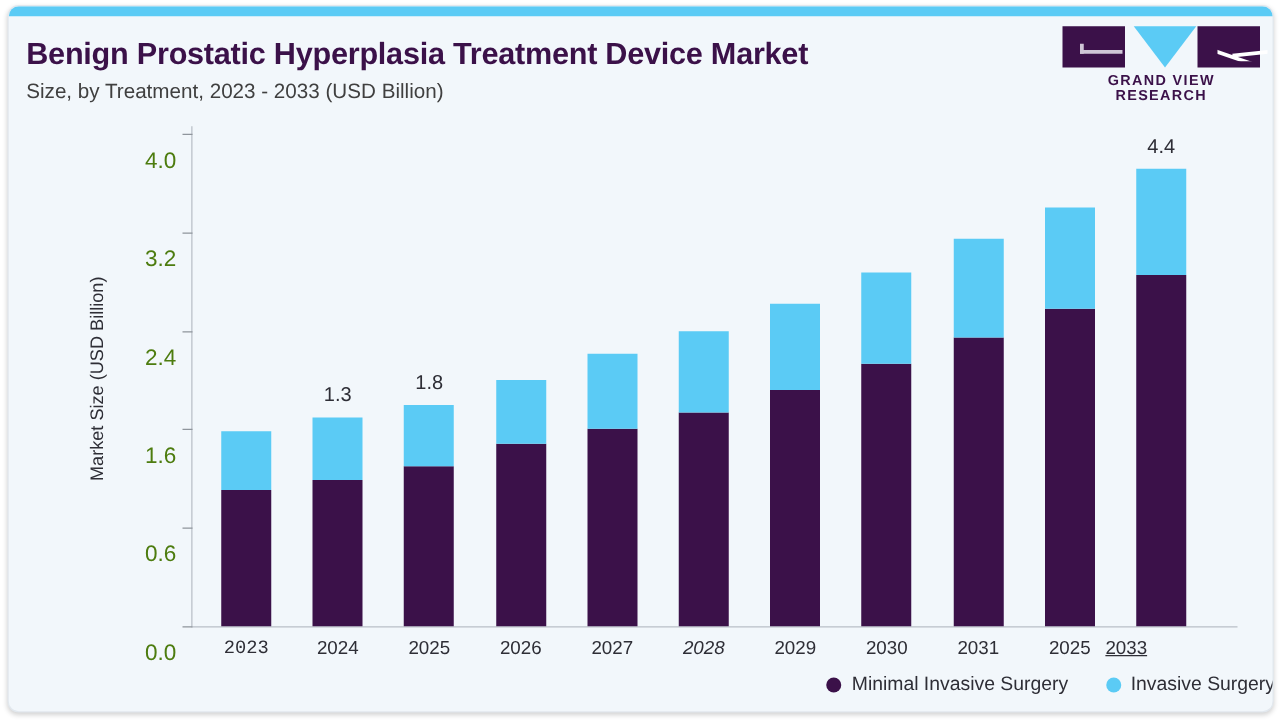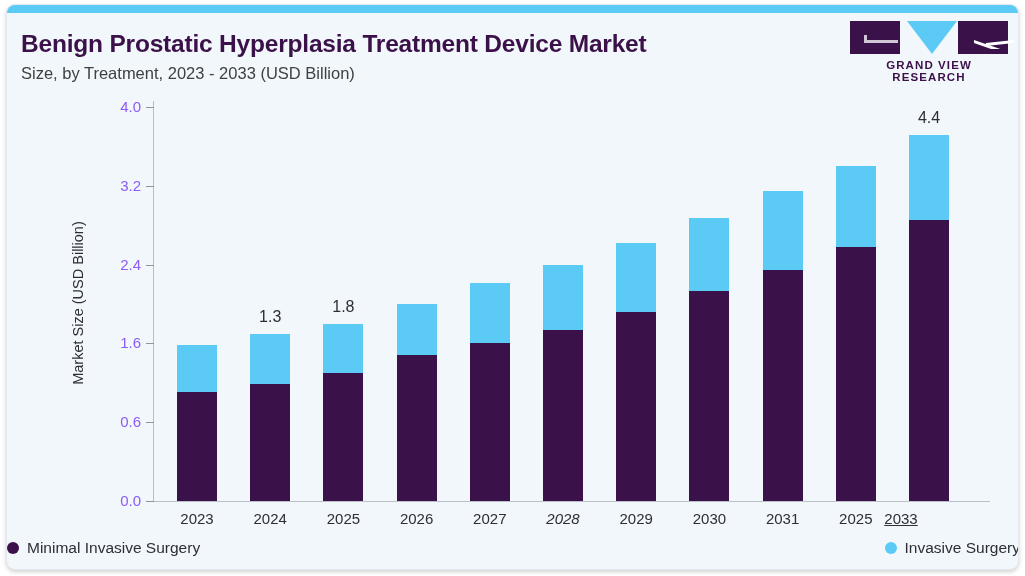--- a/index.html
+++ b/index.html
@@ -157,23 +157,24 @@
     position: absolute;
     left: 139px;
     width: 8px; height: 1px;
     background: #8f959c;
   }
   .ytick-label {
     position: absolute;
     left: 84px;
     width: 50px;
     text-align: right;
-    font-size: 15px;
-    color: #8b5cf6;
+    font-size: 18px;
+    color: #4d7c0f;
     transform: translateY(-9px);
+    margin-top: 20px;
   }
   .xtick-label {
     position: absolute;
     top: 505px;
     width: 70px;
     text-align: center;
     font-size: 15px;
     color: #2e2e36;
   }
   .bar-seg { position: absolute; width: 40px; }
@@ -185,21 +186,21 @@
     text-align: center;
     font-size: 16px;
     color: #2e2e36;
   }
   
   #legend {
     position: absolute;
     left: 0; top: 534px;
     width: 1013px;
     display: flex;
-    justify-content: space-between;
+    justify-content: flex-end;
     align-items: center;
     gap: 30px;
   }
   .legend-item {
     display: flex;
     align-items: center;
     gap: 8px;
   }
   .legend-dot {
     width: 12px; height: 12px;
@@ -250,21 +251,21 @@
           <div class="ytick-mark" style="top: 338.4px;"></div>
           <div class="ytick-label" style="top: 338.4px;">1.6</div>
           <div class="ytick-mark" style="top: 259.6px;"></div>
           <div class="ytick-label" style="top: 259.6px;">2.4</div>
           <div class="ytick-mark" style="top: 180.8px;"></div>
           <div class="ytick-label" style="top: 180.8px;">3.2</div>
           <div class="ytick-mark" style="top: 102px;"></div>
           <div class="ytick-label" style="top: 102px;">4.0</div>
         </div>
       <div id="xticks">
-          <div class="xtick-label" style="left: 155px;">2023</div>
+          <div class="xtick-label" style="left: 155px; font-family: Liberation Mono, monospace;">2023</div>
           <div class="xtick-label" style="left: 228.2px;">2024</div>
           <div class="xtick-label" style="left: 301.4px;">2025</div>
           <div class="xtick-label" style="left: 374.6px;">2026</div>
           <div class="xtick-label" style="left: 447.8px;">2027</div>
           <div class="xtick-label" style="left: 521px; font-style: italic;">2028</div>
           <div class="xtick-label" style="left: 594.2px;">2029</div>
           <div class="xtick-label" style="left: 667.4px;">2030</div>
           <div class="xtick-label" style="left: 740.6px;">2031</div>
           <div class="xtick-label" style="left: 813.8px;">2025</div>
           <div class="xtick-label" style="left: 859px; text-decoration: underline;">2033</div>

